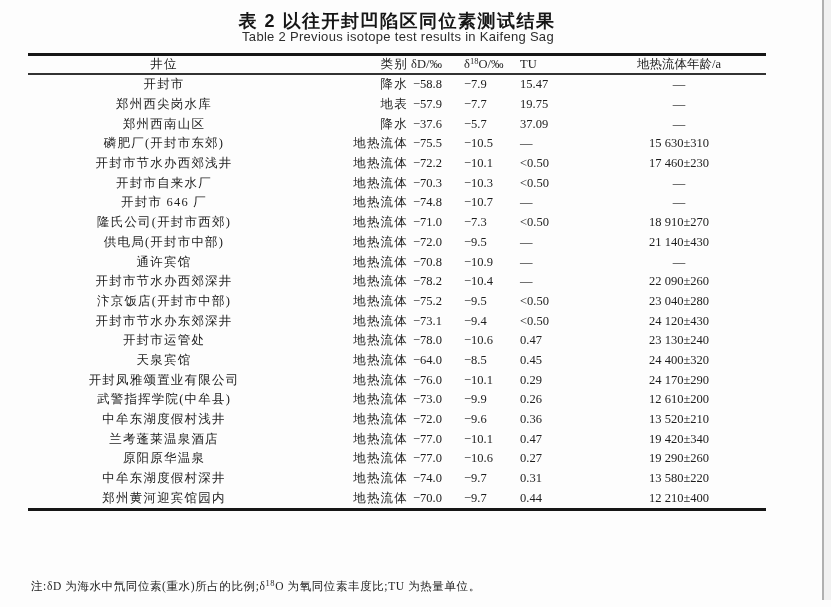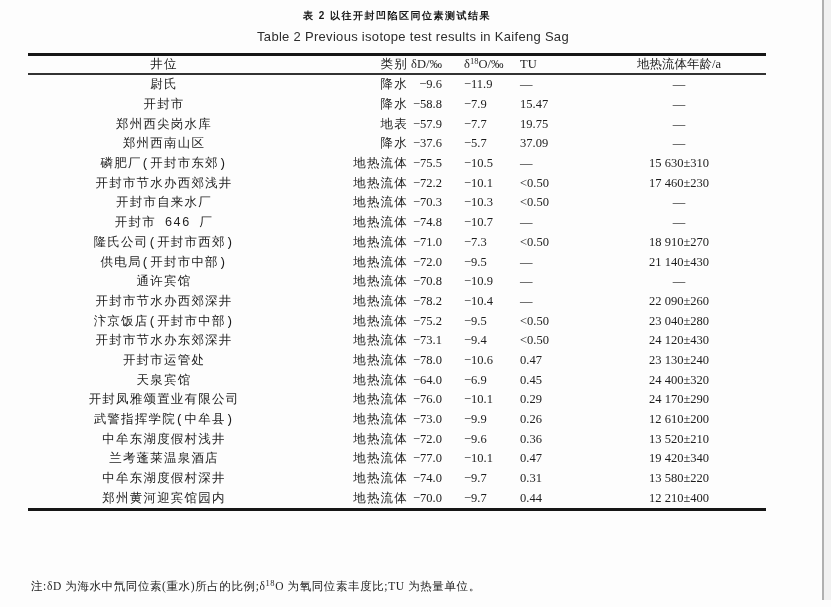--- a/index.html
+++ b/index.html
@@ -3,36 +3,36 @@
 <meta charset="utf-8">
 <style>
   html,body{margin:0;padding:0;background:#ffffff;}
   .page{
     position:relative;width:831px;height:607px;background:#fdfdfd;
     font-family:"Liberation Serif","DejaVu Serif",serif;color:#1c1c1c;overflow:hidden;
   }
   .title-zh{
     position:absolute;top:9px;left:0;width:794px;text-align:center;
     font-family:"Liberation Sans","DejaVu Sans",sans-serif;font-weight:700;
-    font-size:10px;letter-spacing:1.5px;color:#161616;
+    font-size:18px;letter-spacing:1.5px;color:#161616;
   }
   .title-en{
-    position:absolute;top:29px;left:16px;width:794px;text-align:center;
+    position:absolute;top:29px;left:1px;width:794px;text-align:center;
     font-family:"Liberation Sans","DejaVu Sans",sans-serif;font-weight:400;
     font-size:13px;letter-spacing:.3px;color:#2d2d2d;
   }
   table.iso{
     position:absolute;left:28px;top:53px;width:738px;
     border-collapse:collapse;table-layout:fixed;
     border-top:3px solid #161616;border-bottom:3px solid #161616;
     font-size:12.5px;
   }
   table.iso th{font-weight:400;height:17px;padding:0;border-bottom:2px solid #333;white-space:nowrap;}
   table.iso td{height:19.7px;padding:0;white-space:nowrap;overflow:visible;}
-  .c-well{text-align:center;letter-spacing:1.2px;font-family:Liberation Mono, monospace;}
+  .c-well{text-align:center;letter-spacing:1.2px;}
   .c-cat{text-align:right;letter-spacing:1.2px;}
   .c-dd{text-align:right;padding-right:22px !important;}
   .c-do{text-align:left;padding-right:17px !important;}
   .c-tu{text-align:left;}
   .c-age{text-align:center;}
   sup{font-size:8.5px;line-height:0;vertical-align:4px;}
   .footnote{
     position:absolute;left:31px;top:579px;font-size:11.5px;letter-spacing:.6px;color:#242424;
   }
   .scan-line{position:absolute;left:822px;top:0;width:2px;height:600px;background:#b0b0b0;}
@@ -60,28 +60,20 @@
         <th class="c-well">井位</th>
         <th class="c-cat">类别</th>
         <th class="c-dd">δD/‰</th>
         <th class="c-do"><span>δ</span><sup>18</sup><span>O/‰</span></th>
         <th class="c-tu">TU</th>
         <th class="c-age">地热流体年龄/a</th>
       </tr>
     </thead>
     <tbody>
 
-    <tr>
-          <td class="c-well">尉氏</td>
-          <td class="c-cat">降水</td>
-          <td class="c-dd">−9.6</td>
-          <td class="c-do">−11.9</td>
-          <td class="c-tu">—</td>
-          <td class="c-age">—</td>
-        </tr>
         <tr>
           <td class="c-well">开封市</td>
           <td class="c-cat">降水</td>
           <td class="c-dd">−58.8</td>
           <td class="c-do">−7.9</td>
           <td class="c-tu">15.47</td>
           <td class="c-age">—</td>
         </tr>
         <tr>
           <td class="c-well">郑州西尖岗水库</td>
@@ -184,21 +176,21 @@
           <td class="c-cat">地热流体</td>
           <td class="c-dd">−78.0</td>
           <td class="c-do">−10.6</td>
           <td class="c-tu">0.47</td>
           <td class="c-age">23 130±240</td>
         </tr>
         <tr>
           <td class="c-well">天泉宾馆</td>
           <td class="c-cat">地热流体</td>
           <td class="c-dd">−64.0</td>
-          <td class="c-do">−6.9</td>
+          <td class="c-do">−8.5</td>
           <td class="c-tu">0.45</td>
           <td class="c-age">24 400±320</td>
         </tr>
         <tr>
           <td class="c-well">开封凤雅颂置业有限公司</td>
           <td class="c-cat">地热流体</td>
           <td class="c-dd">−76.0</td>
           <td class="c-do">−10.1</td>
           <td class="c-tu">0.29</td>
           <td class="c-age">24 170±290</td>
@@ -221,20 +213,28 @@
         </tr>
         <tr>
           <td class="c-well">兰考蓬莱温泉酒店</td>
           <td class="c-cat">地热流体</td>
           <td class="c-dd">−77.0</td>
           <td class="c-do">−10.1</td>
           <td class="c-tu">0.47</td>
           <td class="c-age">19 420±340</td>
         </tr>
         <tr>
+          <td class="c-well">原阳原华温泉</td>
+          <td class="c-cat">地热流体</td>
+          <td class="c-dd">−77.0</td>
+          <td class="c-do">−10.6</td>
+          <td class="c-tu">0.27</td>
+          <td class="c-age">19 290±260</td>
+        </tr>
+        <tr>
           <td class="c-well">中牟东湖度假村深井</td>
           <td class="c-cat">地热流体</td>
           <td class="c-dd">−74.0</td>
           <td class="c-do">−9.7</td>
           <td class="c-tu">0.31</td>
           <td class="c-age">13 580±220</td>
         </tr>
         <tr>
           <td class="c-well">郑州黄河迎宾馆园内</td>
           <td class="c-cat">地热流体</td>

